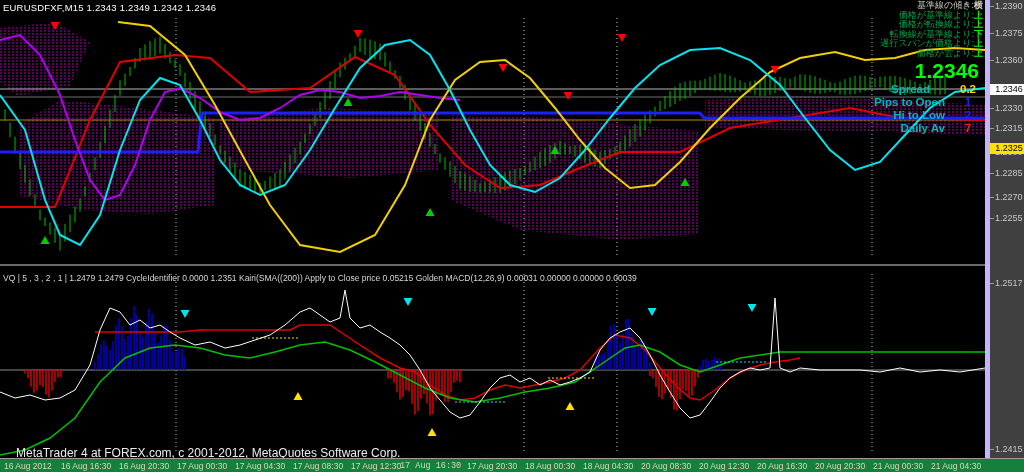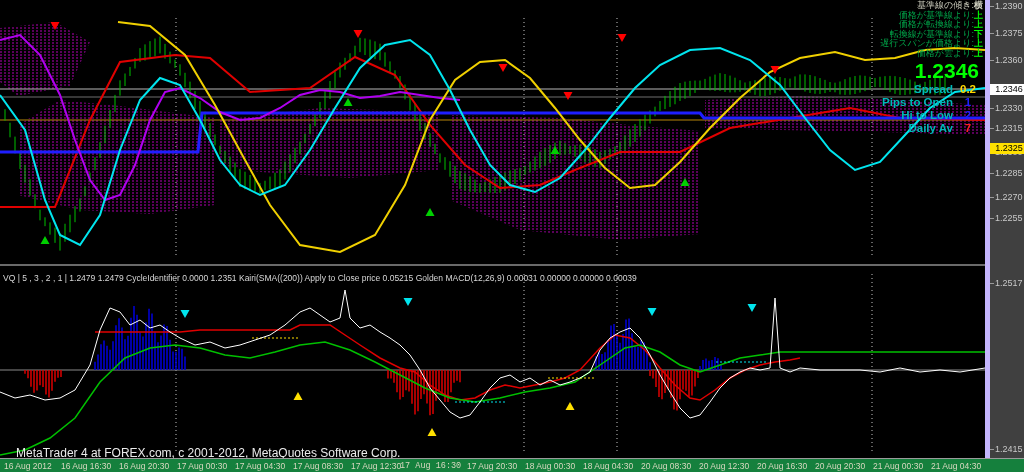--- a/index.html
+++ b/index.html
@@ -24,21 +24,21 @@
   #splitter{position:absolute;top:264px;left:0;width:1024px;height:2px;background:#6a6a6a;}
   #time-axis{position:absolute;top:458px;left:0;width:1024px;height:14px;background:#15803d;border-top:1px solid #9a9a9a;}
   .time-label{position:absolute;top:2px;font-size:8.5px;color:#d8d8c0;}
   
   #info-panel{top:1px;right:41px;text-align:right;}
   .jp-row{font-size:9px;line-height:9.5px;}
   .jp-label{color:#00a84a;}
   .jp-value{color:#00ff00;font-weight:bold;}
   .jp-row.neutral .jp-label,.jp-row.neutral .jp-value{color:#d0d0c0;}
   #big-price{font-size:21px;font-weight:bold;color:#00ff00;line-height:23px;margin:1px 4px 1px 0;}
-  .stat-row{display:flex;justify-content:flex-end;font-size:11.5px;line-height:13px;font-weight:bold;}
+  .stat-row{display:flex;justify-content:flex-end;gap:8px;font-size:11.5px;line-height:13px;font-weight:bold;}
   .stat-label{color:#00b8b8;}
   .stat-value{min-width:30px;text-align:center;}
 </style>
 </head>
 <body>
 
 <div id="root">
 
   <svg id="main-chart" width="985" height="264">
     <defs>
@@ -393,35 +393,36 @@
       <polyline points="0,122 15,128 30,125 45,130 60,128 75,120 90,95 100,60 110,38 120,42 130,55 140,50 150,58 160,55 170,62 180,68 195,75 210,72 225,78 240,75 255,70 270,65 285,55 300,42 310,38 320,45 330,52 340,48 345,20 350,48 360,58 370,55 380,62 390,68 400,75 410,85 420,100 430,118 440,130 450,142 460,148 470,145 480,132 490,118 500,108 510,105 520,112 530,108 540,115 550,110 560,115 570,112 580,108 590,102 600,80 610,68 620,62 630,58 640,68 650,85 660,105 670,122 680,138 690,148 700,145 710,132 720,118 730,108 740,102 750,98 760,100 770,98 775,28 780,98 790,102 800,98 820,100 840,100 860,100 880,102 900,98 920,102 940,100 960,102 985,98" fill="none" stroke="#ffffff" stroke-width="1"></polyline>
       <path d="M185,48 l-4.5,-8 h9 z" fill="#00e5ee"></path>
       <path d="M408,36 l-4.5,-8 h9 z" fill="#00e5ee"></path>
       <path d="M652,46 l-4.5,-8 h9 z" fill="#00e5ee"></path>
       <path d="M752,42 l-4.5,-8 h9 z" fill="#00e5ee"></path>
       <path d="M298,122 l-4.5,8 h9 z" fill="#ffe000"></path>
       <path d="M432,158 l-4.5,8 h9 z" fill="#ffe000"></path>
       <path d="M570,132 l-4.5,8 h9 z" fill="#ffe000"></path>
     </svg>
 
+  <div id="chart-title" class="ov">EURUSDFXF,M15  1.2343 1.2349 1.2342 1.2346</div>
 
   <div id="info-panel" class="ov">
     <div id="jp-lines">
         <div class="jp-row neutral"><span class="jp-label">基準線の傾き:</span><span class="jp-value">横</span></div>
         <div class="jp-row"><span class="jp-label">価格が基準線より:</span><span class="jp-value">上</span></div>
         <div class="jp-row"><span class="jp-label">価格が転換線より:</span><span class="jp-value">上</span></div>
         <div class="jp-row"><span class="jp-label">転換線が基準線より:</span><span class="jp-value">下</span></div>
         <div class="jp-row"><span class="jp-label">遅行スパンが価格より:</span><span class="jp-value">上</span></div>
         <div class="jp-row"><span class="jp-label">価格が雲より:</span><span class="jp-value">上</span></div>
       </div>
     <div id="big-price">1.2346</div>
     <div id="stat-rows">
         <div class="stat-row">
           <span class="stat-label">Spread</span>
-          <span class="stat-value" style="color: rgb(255, 215, 0);">0.2</span>
+          <span class="stat-value" style="color: rgb(255, 215, 0); margin-left: 15px;">0.2</span>
         </div>
         <div class="stat-row">
           <span class="stat-label">Pips to Open</span>
           <span class="stat-value" style="color: rgb(32, 32, 255);">1</span>
         </div>
         <div class="stat-row">
           <span class="stat-label">Hi to Low</span>
           <span class="stat-value" style="color: rgb(32, 32, 255);">2</span>
         </div>
         <div class="stat-row">

